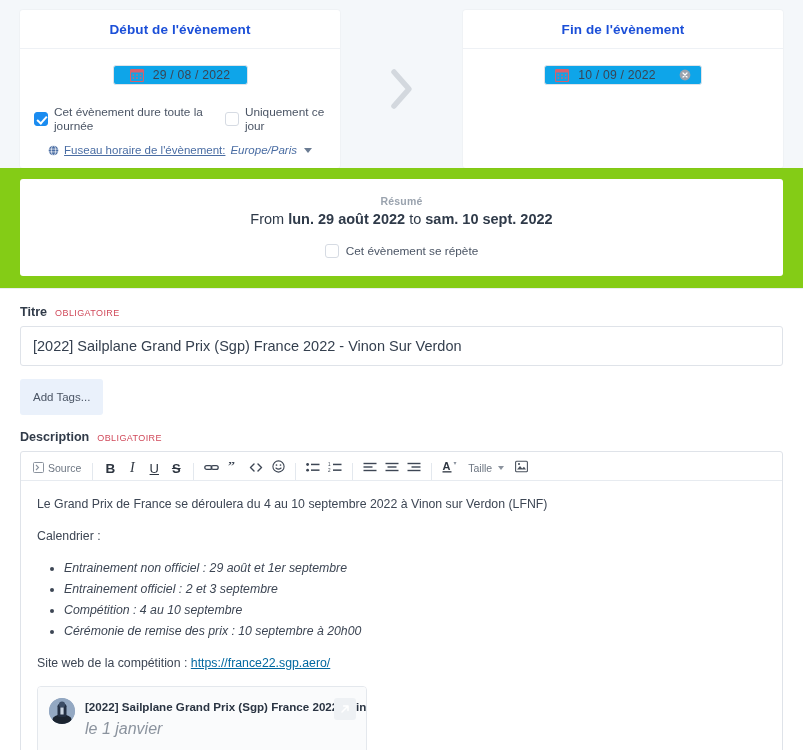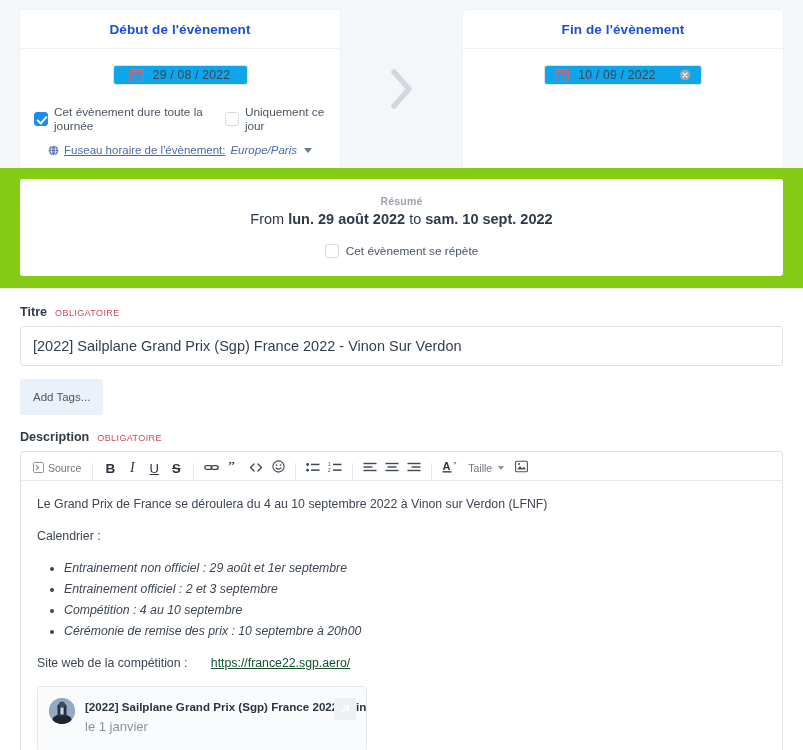--- a/index.html
+++ b/index.html
@@ -261,21 +261,21 @@
   .editor-body {
     padding: 14px 16px 16px 16px;
     font-size: 12.3px;
     color: #3d4654;
     line-height: 1.55;
     min-height: 300px;
   }
   .editor-body p { margin: 0 0 13px 0; }
   .editor-body ul { margin: 0 0 13px 0; padding-left: 27px; }
   .editor-body li { margin-bottom: 2px; font-style: italic; }
-  .editor-body a { color: #14532d; text-decoration: underline; margin-left: 20px; }
+  .editor-body a { color: #0369a1; text-decoration: underline; }
 
   
   .embed-card {
     border: 1px solid #e4e8ed;
     border-radius: 4px;
     width: 330px;
     background: #fff;
     margin-top: 9px;
     overflow: hidden;
   }
@@ -299,23 +299,24 @@
   .embed-title {
     font-size: 11.6px;
     font-weight: bold;
     color: #2a3442;
     white-space: nowrap;
     overflow: hidden;
     text-overflow: ellipsis;
     line-height: 1.3;
   }
   .embed-date {
-    font-size: 13px;
+    font-size: 16px;
     color: #8b939e;
     margin-top: 3px;
+    font-style: italic;
   }
   .embed-expand {
     width: 22px; height: 22px;
     border-radius: 3px;
     background: #eef1f4;
     display: flex;
     align-items: center;
     justify-content: center;
     flex: 0 0 auto;
     color: #aeb6bf;

